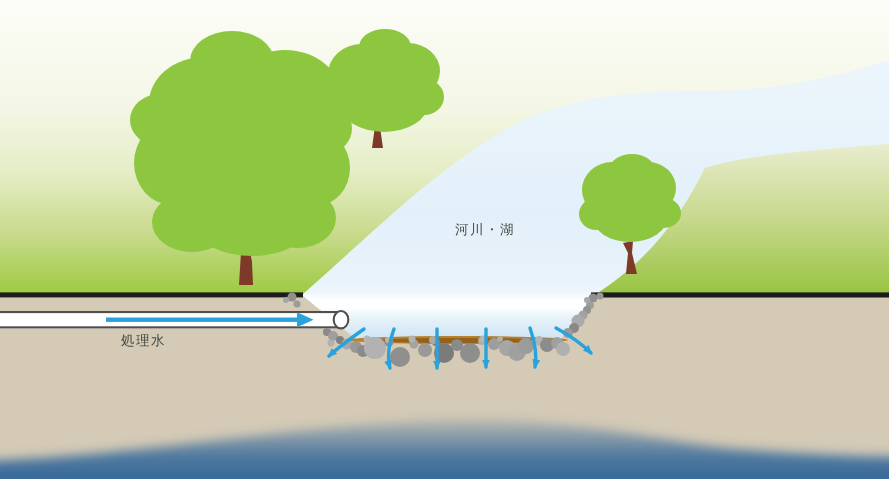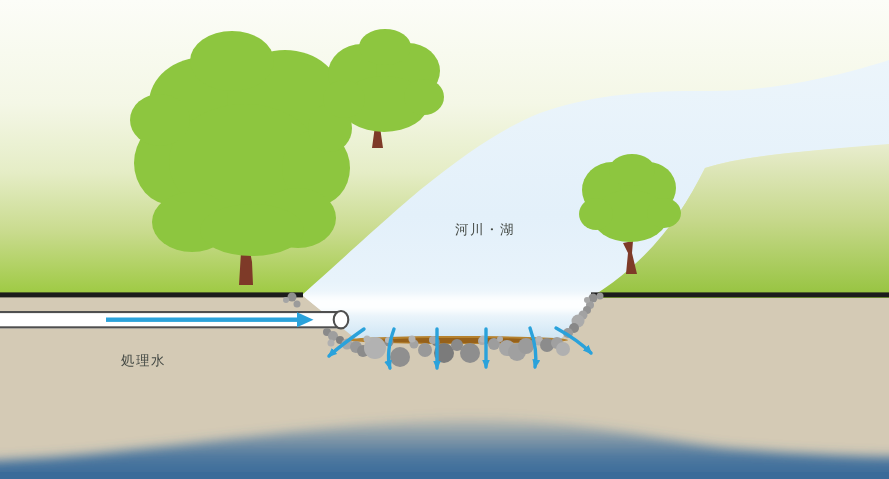--- a/index.html
+++ b/index.html
@@ -193,14 +193,14 @@
     <path d="M364,329 Q340,346 329,356" marker-end="url(#ah)"></path>
     <path d="M394,329 C389,343 387,357 390,368" marker-end="url(#ah)"></path>
     <path d="M437,329 L437,368" marker-end="url(#ah)"></path>
     <path d="M486,329 L486,367" marker-end="url(#ah)"></path>
     <path d="M530,328 C535,342 537,356 535,367" marker-end="url(#ah)"></path>
     <path d="M556,328 Q578,340 591,353" marker-end="url(#ah)"></path>
   </g>
 </svg>
 
 <div class="label" style="left:455px;top:221px;">河川・湖</div>
-<div class="label" style="left:121px;top:352px;">処理水</div>
+<div class="label" style="left:121px;top:332px;">処理水</div>
 </div>
 
 </body></html>

